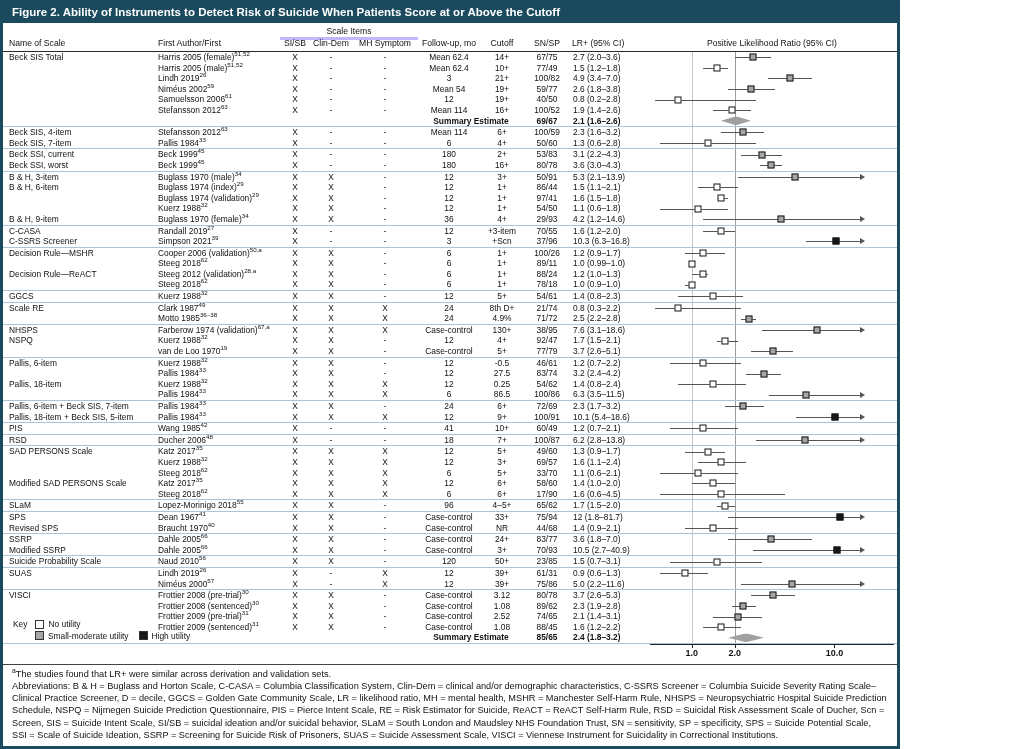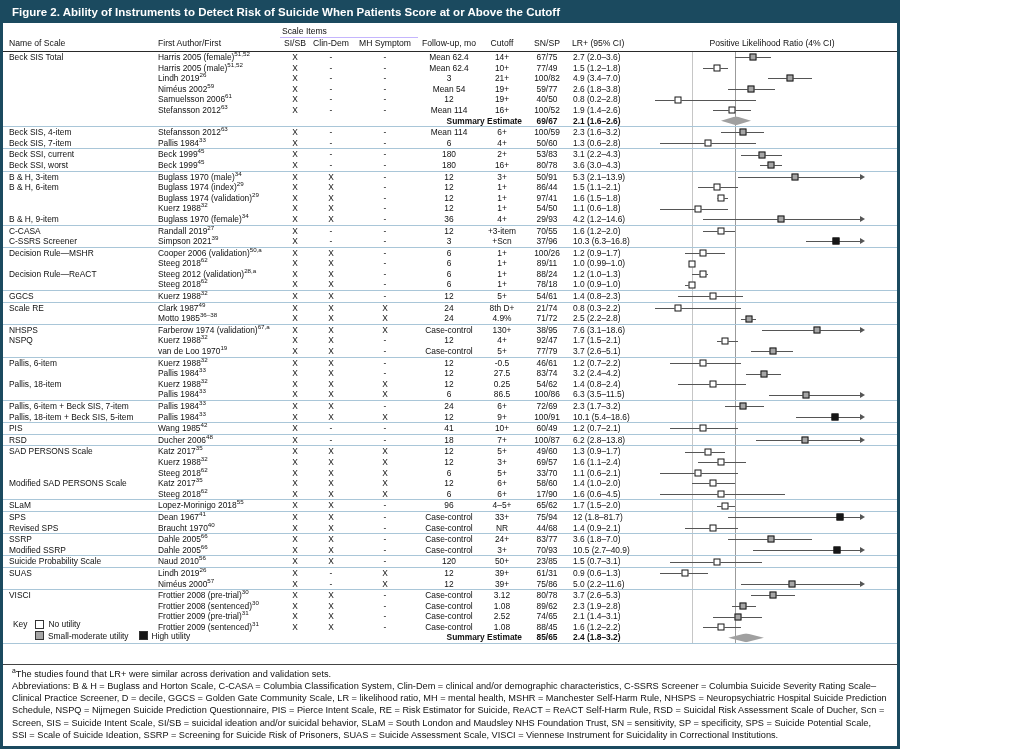--- a/index.html
+++ b/index.html
@@ -3,32 +3,32 @@
 <meta charset="utf-8">
 <style>
   *{margin:0;padding:0;box-sizing:border-box}
   body{font-family:"Liberation Sans",sans-serif;background:#fff;width:1024px}
   .frame{width:900px;height:749px;border:3px solid #1b4a5f;background:#fff;display:flex;flex-direction:column;overflow:hidden}
   .titlebar{flex:0 0 auto;background:#1b4a5f;color:#fff;font-weight:bold;font-size:11.5px;padding:3px 9px 5px}
   .cols{display:grid;grid-template-columns:150px 124px 30px 42px 66px 62px 44px 46px 80px minmax(0,1fr);padding:0 3px}
   .header{flex:0 0 auto;border-bottom:1px solid #2a2a2a;padding-top:2px}
   .hrow1{height:12px}.hrow2{height:14px}
   .header .c{font-size:8.6px;line-height:12px;white-space:nowrap;overflow:visible;color:#111}
-  .scaleitems{grid-column:3 / span 3;text-align:left;border-bottom:1px solid #c4b5fd}
+  .scaleitems{grid-column:3 / span 3;text-align:center;border-bottom:3px solid #c4b5fd}
   .rowsarea{flex:0 0 auto;position:relative}
   .block{border-bottom:1px solid #a9c6d8}
   .block:last-child{border-bottom:none}
   .row{height:10.6px}
   .c{font-size:8.4px;line-height:10.6px;white-space:nowrap;overflow:hidden;padding:0 2px;color:#111}
   .ctr{text-align:center;padding:0}
   .scale{padding-left:3px}
   .lr{padding-left:3px}
   sup{font-size:6.2px;line-height:0;vertical-align:super}
   .summary .c{font-weight:bold}
-  .sumlabel{text-align:right}
+  .sumlabel{text-align:center}
   .plot{position:relative;padding:0}
   .ref{position:absolute;top:0;bottom:0;width:1px}
   .ref0{background:#c6c6c6}.ref1{background:#9b9b9b}
   .ci{position:absolute;top:50%;height:1px;background:#555}
   .sq{position:absolute;top:50%;width:7px;height:7px;border:1px solid #161616;transform:translate(-50%,-50%)}
   .sq.none{background:#fff}.sq.moderate{background:#a6a6a6}.sq.high{background:#161616}
   .arrow{position:absolute;top:50%;transform:translateY(-50%);width:0;height:0;border-left:5px solid #555;border-top:3px solid transparent;border-bottom:3px solid transparent}
   .diamond{position:absolute;top:50%;height:9px;transform:translateY(-50%);background:#a0a0a0;clip-path:polygon(0 50%,50% 0,100% 50%,50% 100%)}
   .axisrow{flex:0 0 auto;height:20px}
   .axis{position:relative;padding:0}
@@ -64,21 +64,21 @@
     <div class="cols hrow2">
       <div class="c scale">Name of Scale</div>
       <div class="c">First Author/First</div>
       <div class="c ctr">SI/SB</div>
       <div class="c ctr">Clin-Dem</div>
       <div class="c ctr">MH Symptom</div>
       <div class="c ctr">Follow-up, mo</div>
       <div class="c ctr">Cutoff</div>
       <div class="c ctr">SN/SP</div>
       <div class="c">LR+ (95% CI)</div>
-      <div class="c ctr">Positive Likelihood Ratio (4% CI)</div>
+      <div class="c ctr">Positive Likelihood Ratio (95% CI)</div>
     </div>
   </div>
 
   <div class="rowsarea">
     <div class="block">
         <div class="cols row">
           <div class="c scale">Beck SIS Total</div>
           <div class="c author">Harris 2005 (female)<sup>51,52</sup></div>
           <div class="c ctr">X</div>
           <div class="c ctr">-</div>
@@ -1045,19 +1045,31 @@
         <span class="keytitle">Key</span><span class="ksq none"></span><span class="klabel">No utility</span>
       </div>
       <div class="k2">
         <span class="ksq moderate"></span><span class="klabel">Small-moderate utility</span><span class="ksq high"></span><span class="klabel">High utility</span>
       </div>
     </div>
   </div>
 
   <div class="cols axisrow">
     <div class="c span9"></div>
+    <div class="c axis">
+      <div class="axisline"></div>
+    <div class="tick" style="left: 17.1668%;">
+          <div class="ticklab">1.0</div>
+        </div>
+        <div class="tick" style="left: 34.7515%;">
+          <div class="ticklab">2.0</div>
+        </div>
+        <div class="tick" style="left: 75.582%;">
+          <div class="ticklab">10.0</div>
+        </div>
+      </div>
   </div>
 
   <div class="foot">
     <div><sup class="fsup">a</sup><span>The studies found that LR+ were similar across derivation and validation sets.</span></div>
     <div>Abbreviations: B &amp; H = Buglass and Horton Scale, C-CASA = Columbia Classification System, Clin-Dem = clinical and/or demographic characteristics, C-SSRS Screener = Columbia Suicide Severity Rating Scale–Clinical Practice Screener, D = decile, GGCS = Golden Gate Community Scale, LR = likelihood ratio, MH = mental health, MSHR = Manchester Self-Harm Rule, NHSPS = Neuropsychiatric Hospital Suicide Prediction Schedule, NSPQ = Nijmegen Suicide Prediction Questionnaire, PIS = Pierce Intent Scale, RE = Risk Estimator for Suicide, ReACT = ReACT Self-Harm Rule, RSD = Suicidal Risk Assessment Scale of Ducher, Scn = Screen, SIS = Suicide Intent Scale, SI/SB = suicidal ideation and/or suicidal behavior, SLaM = South London and Maudsley NHS Foundation Trust, SN = sensitivity, SP = specificity, SPS = Suicide Potential Scale, SSI = Scale of Suicide Ideation, SSRP = Screening for Suicide Risk of Prisoners, SUAS = Suicide Assessment Scale, VISCI = Viennese Instrument for Suicidality in Correctional Institutions.</div>
   </div>
 </div>
 
 </body></html>

